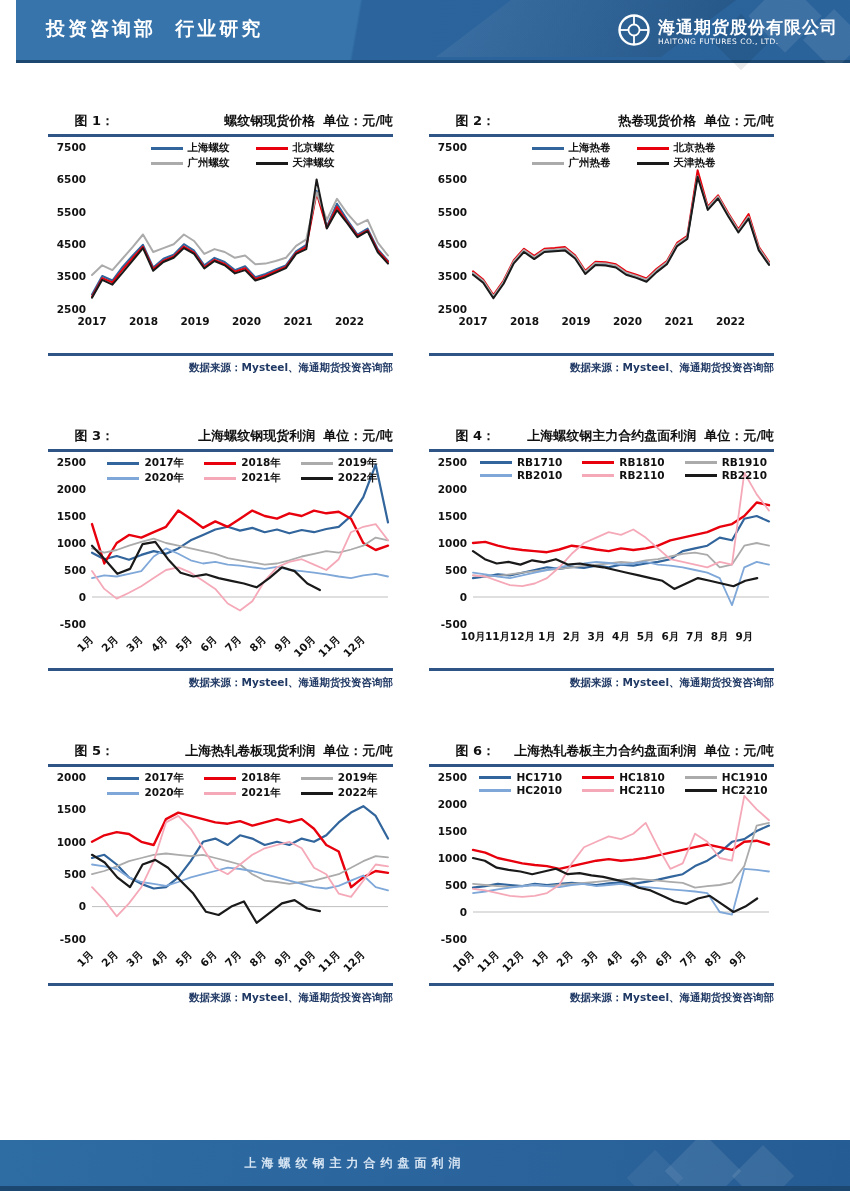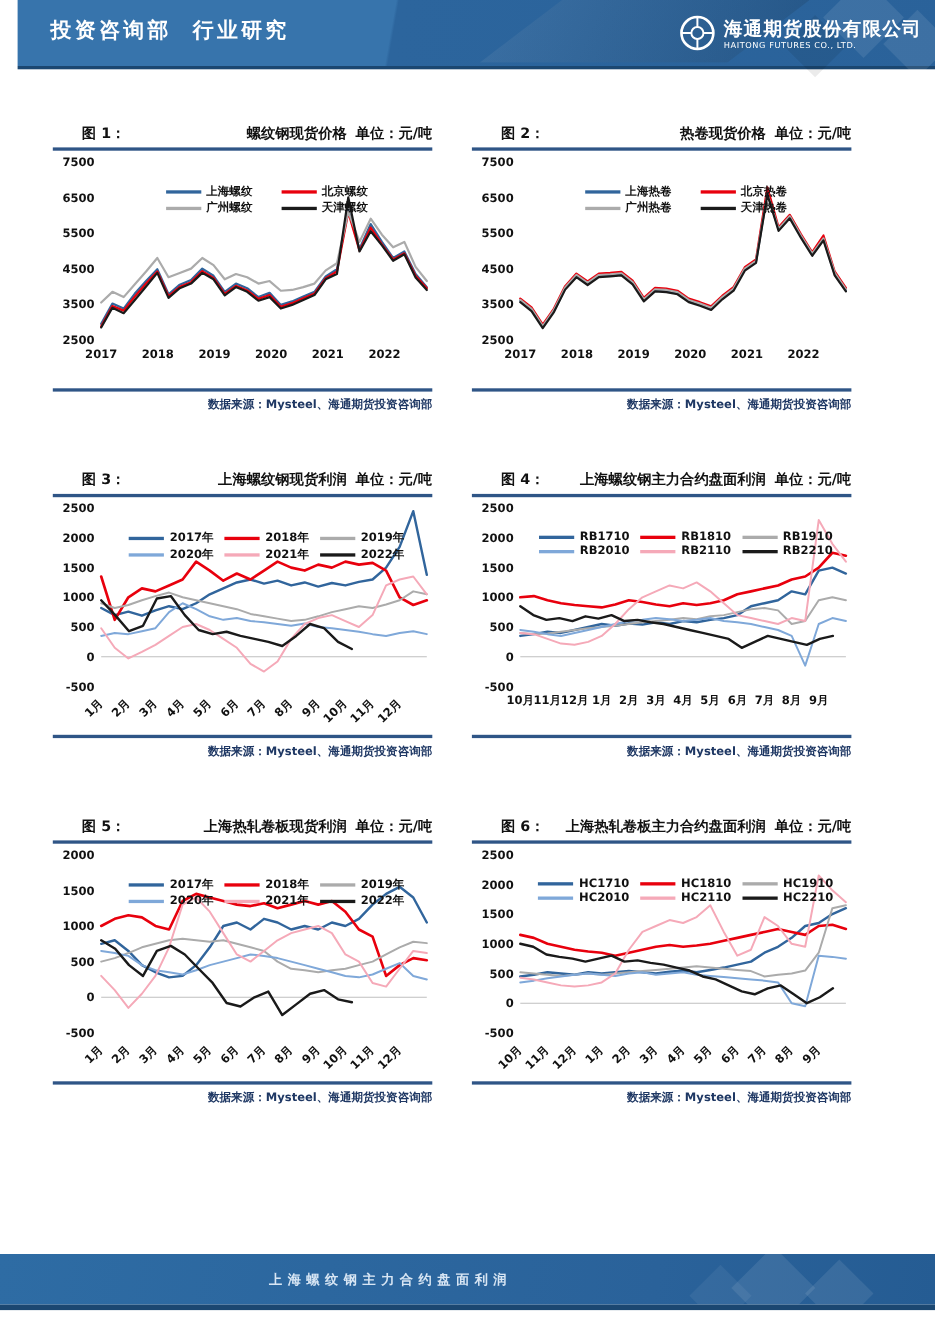--- a/index.html
+++ b/index.html
@@ -36,23 +36,23 @@
   .fig{width:345px;}
   .fig-head{display:flex;align-items:baseline;font-size:13px;font-weight:bold;color:#111;height:20px;}
   .fig-label{width:66px;flex:none;}
   .fig-title{flex:1 1 auto;font-family:Liberation Mono, monospace;}
   .fig-unit{flex:none;margin-left:8px;}
   .rule{height:3px;background:#2F5586;margin:2px 0 0;}
   .fig-plot{position:relative;height:212px;margin-top:2px;}
   .fig-plot svg{display:block;}
   .fig-src{font-size:10.5px;font-weight:bold;color:#1F3864;padding-top:5px;}
   .tick{font-size:10.5px;font-weight:bold;fill:#111;font-family:"DejaVu Sans","Liberation Sans",sans-serif;}
-  .legend{position:absolute;top:2px;left:44px;right:0;display:grid;justify-content:center;column-gap:16px;row-gap:1px;margin-top:26px;}
+  .legend{position:absolute;top:2px;left:44px;right:0;display:grid;justify-content:center;column-gap:16px;row-gap:1px;}
   .legend.cols2{grid-template-columns:repeat(2,auto);column-gap:26px;}
-  .legend.cols3{grid-template-columns:repeat(3,auto);column-gap:10px;}
+  .legend.cols3{grid-template-columns:repeat(3,auto);column-gap:20px;}
   .lg-item{display:flex;align-items:center;gap:5px;font-size:10.5px;font-weight:bold;color:#111;white-space:nowrap;}
   .sw{width:32px;height:3px;display:inline-block;flex:none;}
   
   .ftr{
     position:absolute;left:0;top:1140px;width:850px;height:46px;
     background:linear-gradient(100deg,#2E6CA4 0%,#2A629A 70%,#255C93 100%);
     text-align:center;overflow:hidden;
   }
   .ftr .d1{width:54px;height:54px;right:120px;top:4px;}
   .ftr .d2{width:44px;height:44px;right:65px;top:14px;}

